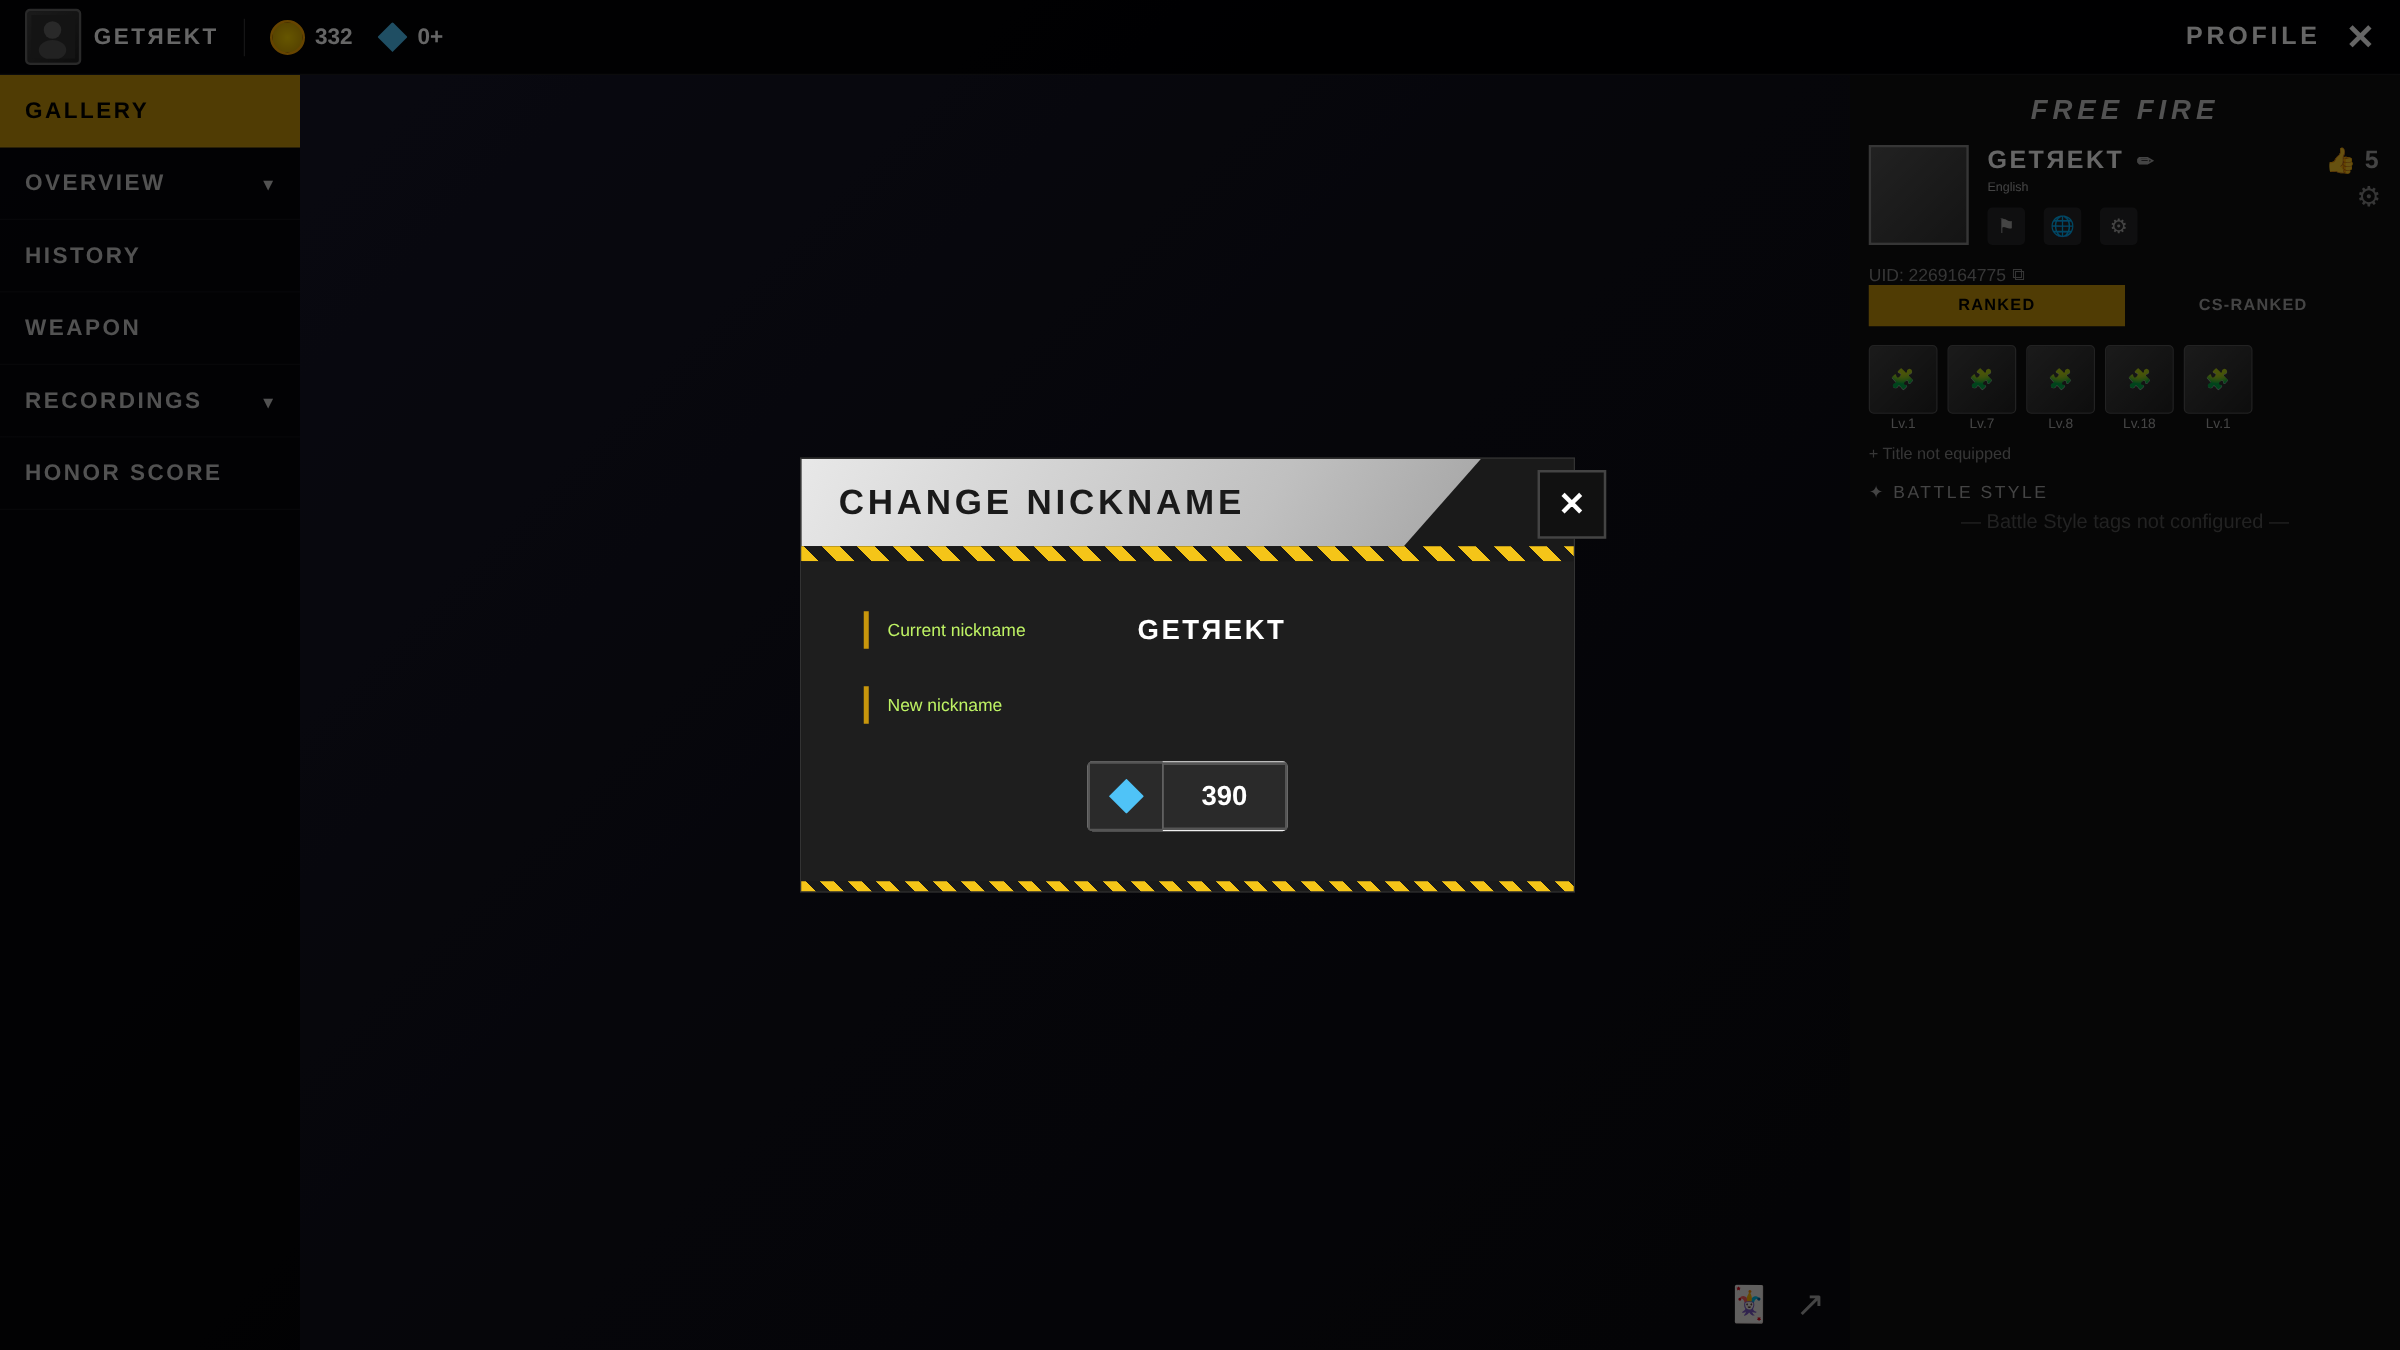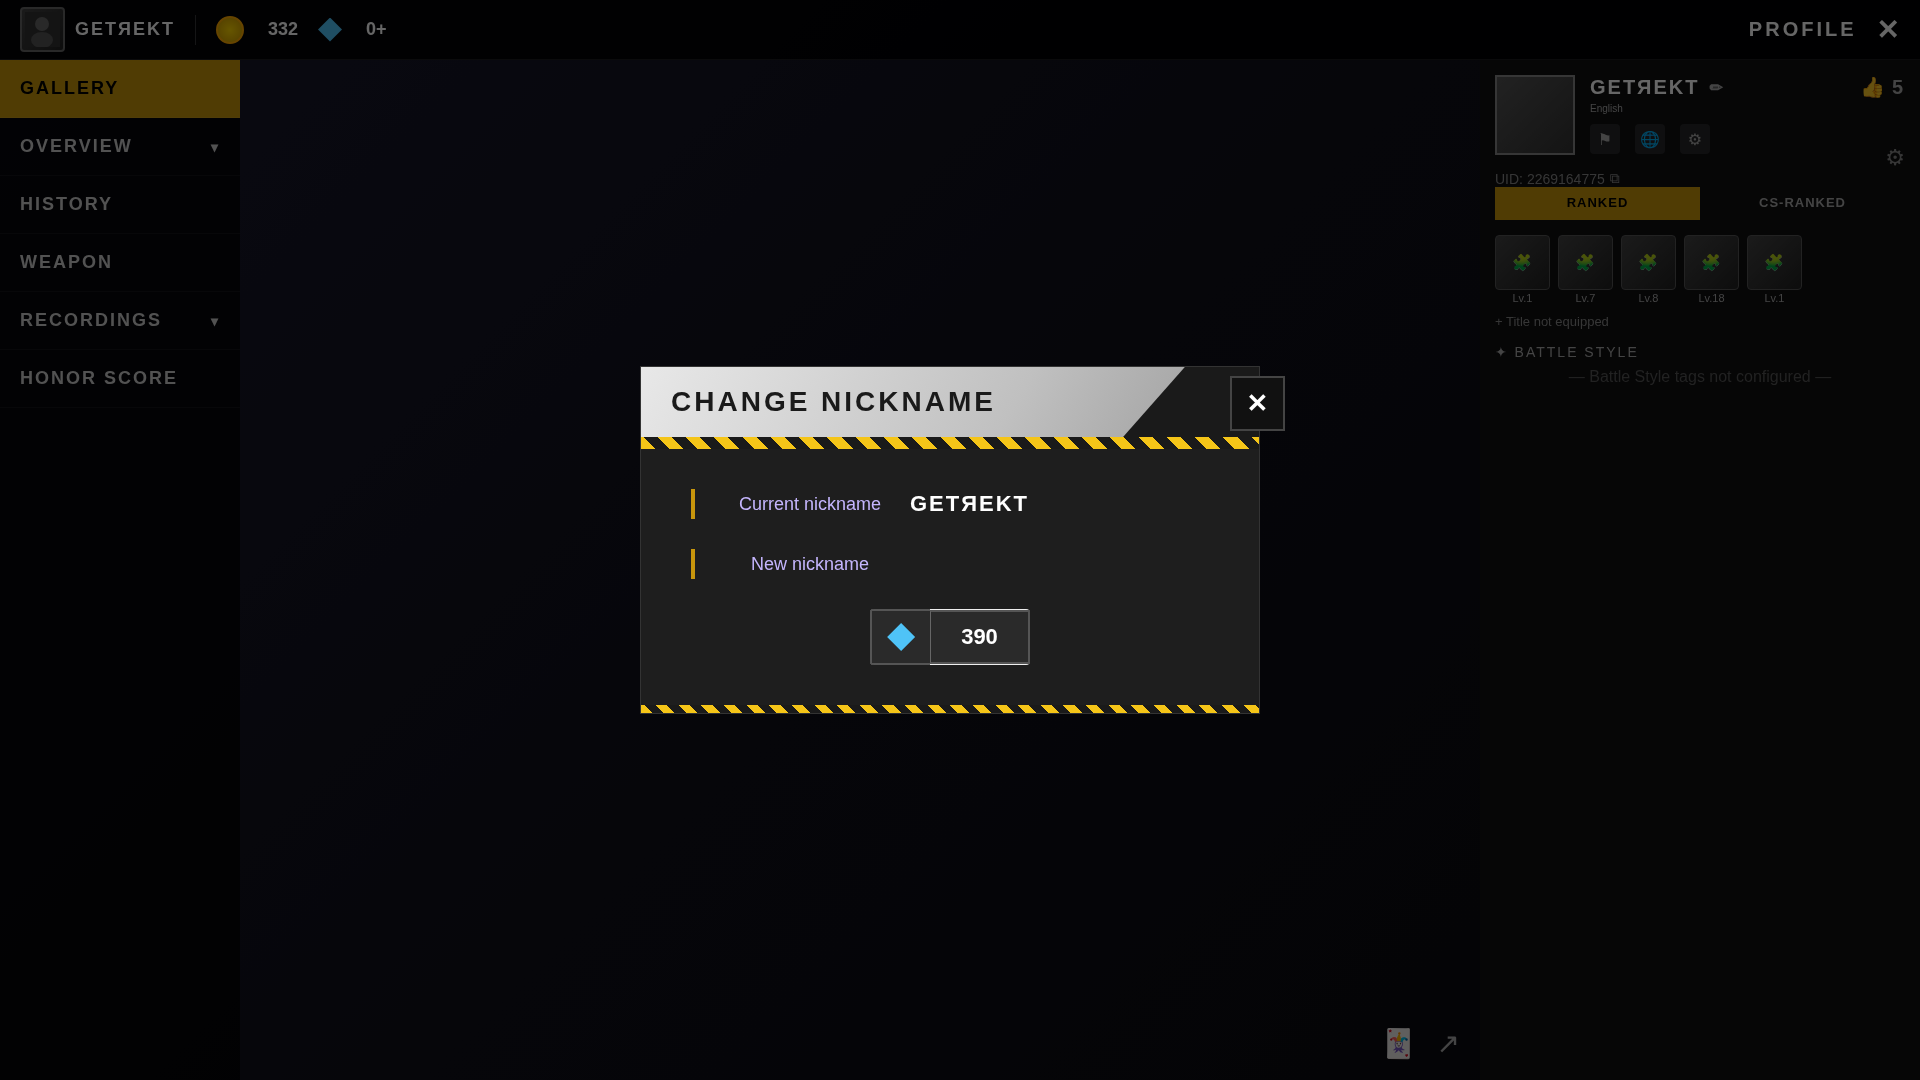--- a/index.html
+++ b/index.html
@@ -62,21 +62,21 @@
     .top-bar-divider {
       width: 1px;
       height: 30px;
       background: rgba(255,255,255,0.2);
       margin: 0 20px;
     }
 
     .currency-item {
       display: flex;
       align-items: center;
-      gap: 24px;
+      gap: 8px;
       margin-right: 20px;
     }
 
     .coin-icon {
       width: 28px;
       height: 28px;
       border-radius: 50%;
       background: radial-gradient(circle, #ffd700, #cc9900);
       border: 2px solid #ffaa00;
     }
@@ -418,25 +418,24 @@
 
     .field-indicator {
       width: 4px;
       height: 30px;
       background: #c8960c;
       margin-right: 15px;
       flex-shrink: 0;
     }
 
     .field-label {
-      color: #c4b5fd;
-      font-size: 18px;
+      color: #bef264;
+      font-size: 14px;
       width: 200px;
       flex-shrink: 0;
-      text-align: center;
     }
 
     .field-value {
       color: #fff;
       font-size: 22px;
       font-weight: bold;
       letter-spacing: 2px;
     }
 
     .field-input {
@@ -593,20 +592,21 @@
   <div class="sidebar-item">
     <span>RECORDINGS</span>
     <span class="chevron">▾</span>
   </div>
   <div class="sidebar-item">
     <span>HONOR SCORE</span>
   </div>
 </div>
 
 <div class="right-panel">
+  <div class="free-fire-logo">FREE FIRE</div>
   <div class="settings-icon">⚙</div>
   <div class="profile-info">
     <div class="profile-avatar"></div>
     <div class="profile-details">
       <div class="profile-name-panel">
         <span>GETЯEKT</span>
         <span class="edit-icon">✏</span>
         <div class="like-count">
           <span>👍</span>
           <span>5</span>

